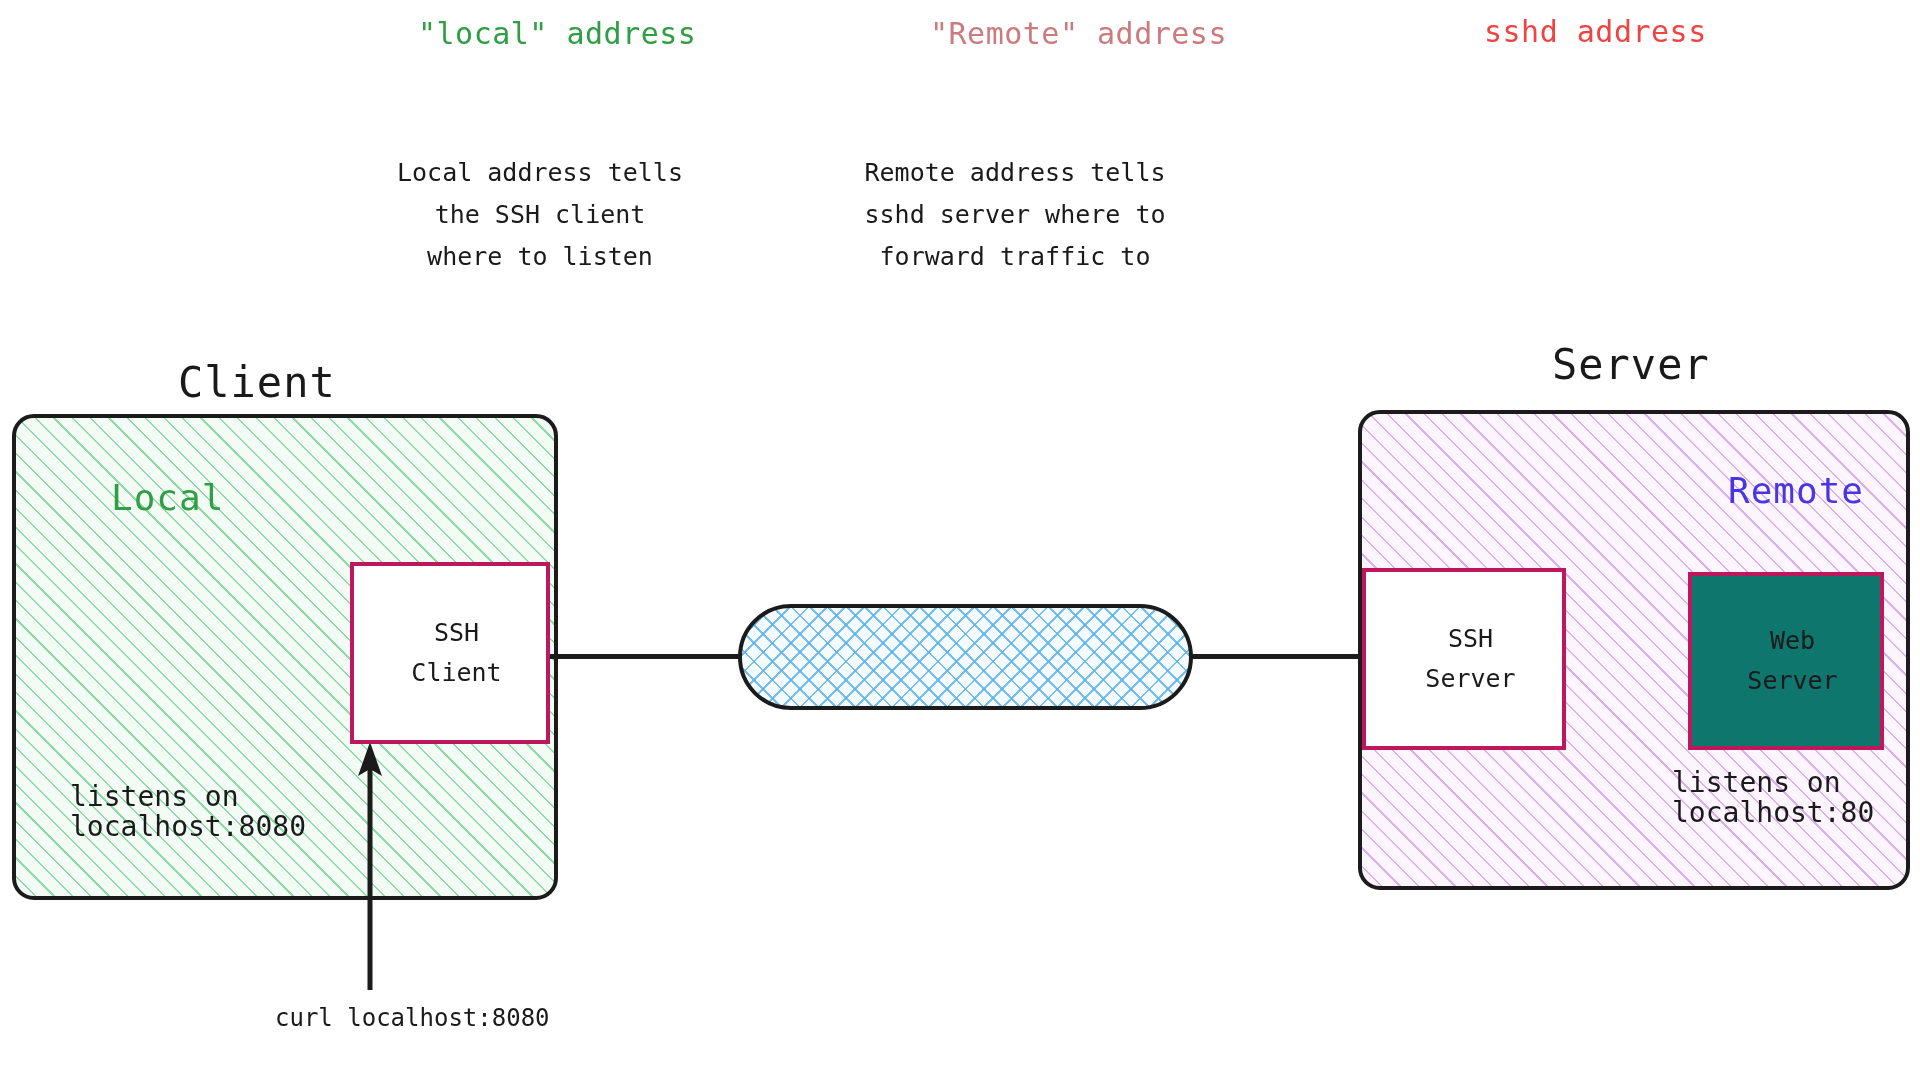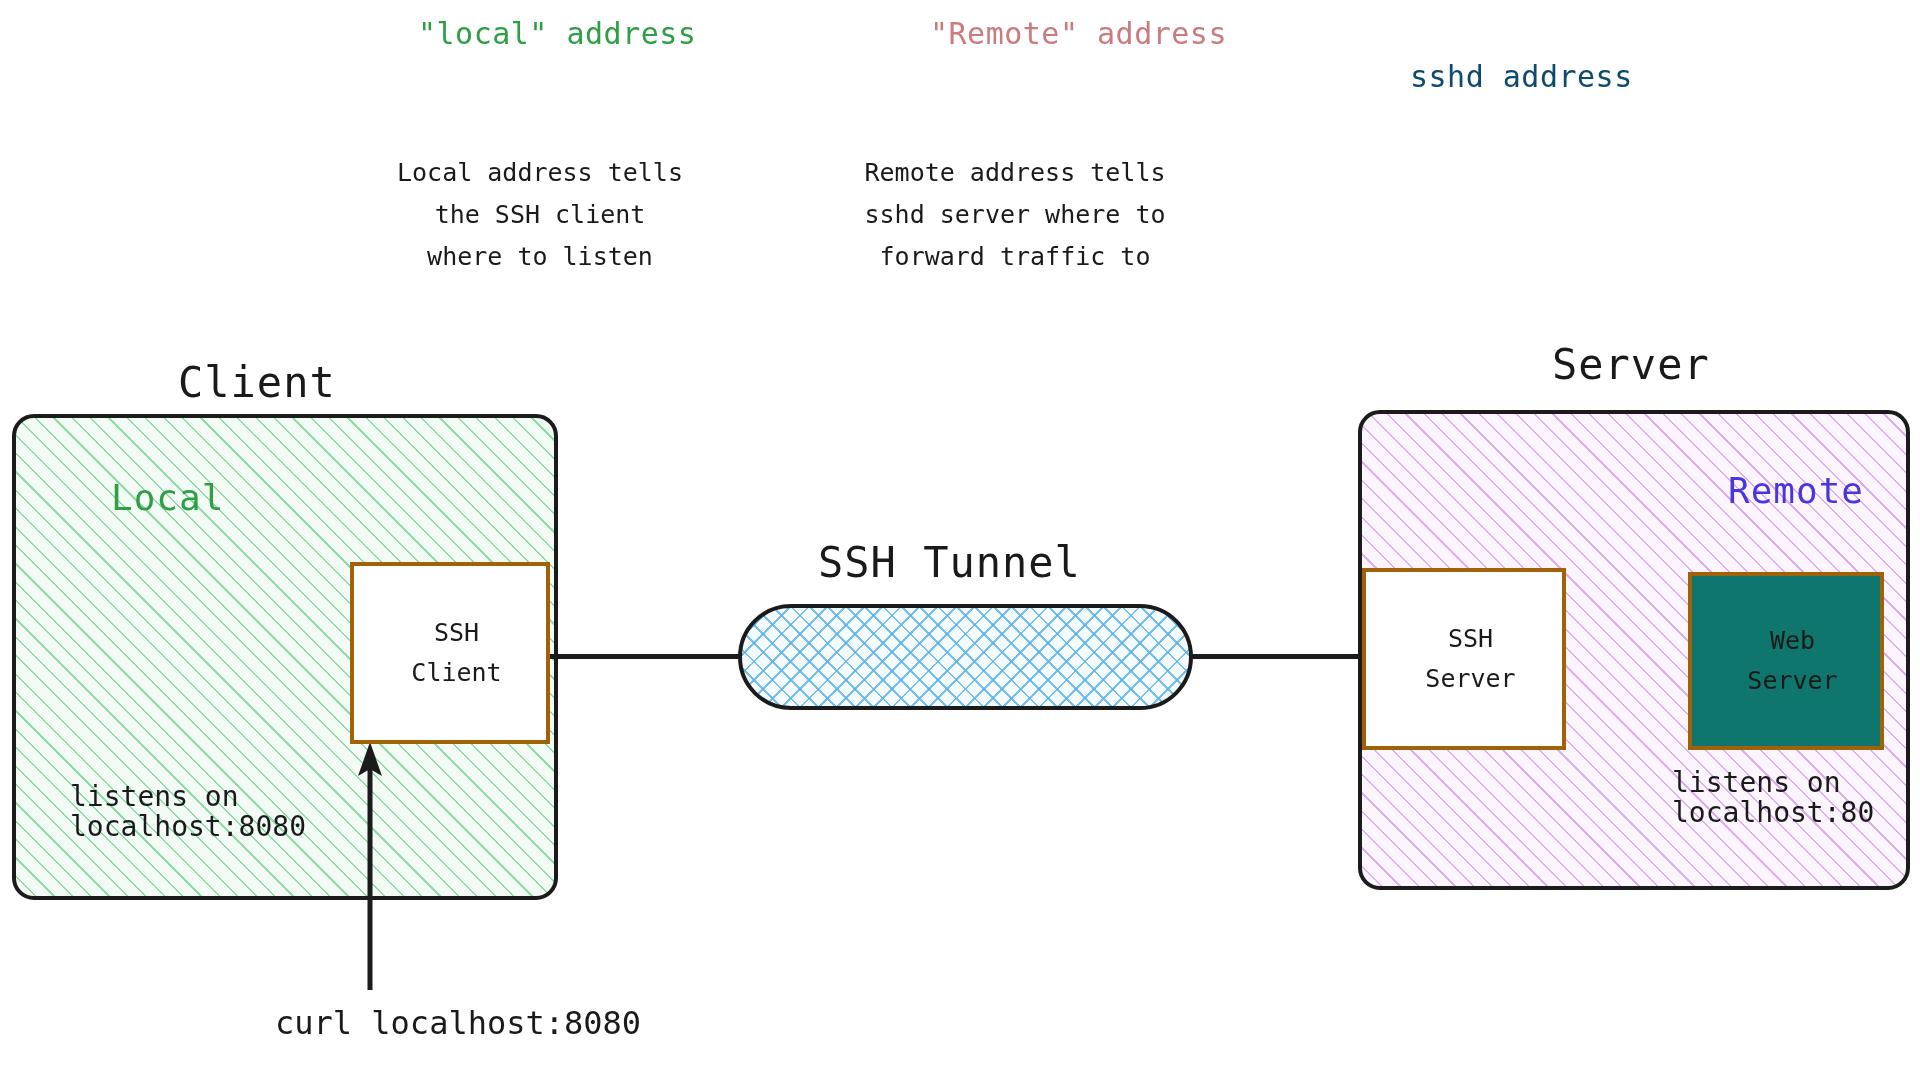--- a/index.html
+++ b/index.html
@@ -21,21 +21,21 @@
   .cap {
     position: absolute;
     font-family: "DejaVu Sans Mono", monospace;
     font-size: 30px;
     letter-spacing: 0.5px;
     white-space: nowrap;
     color: #222;
   }
   .cap-local   { left: 418px;  top: 16px;  color: #2f9e44; }
   .cap-remote  { left: 930px;  top: 16px;  color: #cb7b7e; }
-  .cap-sshd    { left: 1410px; top: 14px;  color: #0c4a6e; margin-top: 45px; }
+  .cap-sshd    { left: 1484px; top: 14px;  color: #ef4444; }
 
   .cmdline {
     position: absolute;
     left: 100px;
     top: 62px;
     white-space: nowrap;
     font-family: "DejaVu Sans Mono", monospace;
     font-size: 58px;
     line-height: 66px;
     letter-spacing: 0.5px;
@@ -105,21 +105,21 @@
     font-size: 36px;
     letter-spacing: 1px;
     white-space: nowrap;
   }
   .tag-local  { left: 64px;   top: 477px;  color: #2f9e44; margin-left: 47px; }
   .tag-remote { left: 1728px; top: 470px;  color: #4a36e0; }
 
   
   .node {
     position: absolute;
-    border: 4px solid #a16207;
+    border: 4px solid #be185d;
     background: #ffffff;
     display: flex;
     flex-direction: column;
     align-items: center;
     justify-content: center;
     font-family: "DejaVu Sans Mono", monospace;
     font-size: 25px;
     line-height: 40px;
     color: #1a1a1a;
     text-align: center;
@@ -192,21 +192,21 @@
     position: absolute;
     left: 330px; top: 740px;
     width: 80px; height: 250px;
     z-index: 3;
     overflow: visible;
   }
   .curl-label {
     position: absolute;
     left: 275px; top: 1004px;
     font-family: "DejaVu Sans Mono", monospace;
-    font-size: 32px;
+    font-size: 24px;
     color: #1a1a1a;
     white-space: nowrap;
   }
 </style>
 </head>
 <body>
 
 <div id="stage">
 
   <div class="cap cap-local">"local" address</div>
@@ -236,21 +236,20 @@
 
   <svg class="arrow-svg" viewBox="0 0 80 250">
     <line x1="40" y1="250" x2="40" y2="22" stroke="#1b1b1b" stroke-width="5"></line>
     <polygon points="40,2 28,36 40,29 52,36" fill="#1b1b1b"></polygon>
   </svg>
   <div class="curl-label">curl localhost:8080</div>
 
   <div class="link link-left"></div>
   <div class="link link-right"></div>
 
-  <div class="tunnel-title">SSH Tunnel</div>
   <div class="tunnel"></div>
 
   <div class="zone zone-server"></div>
   <div class="zone-tag tag-remote">Remote</div>
   <div class="inner-note note-listen-server">listens on
 localhost:80</div>
 
   <div class="node node-ssh-server">
     <span>SSH</span>
     <span>Server</span>

